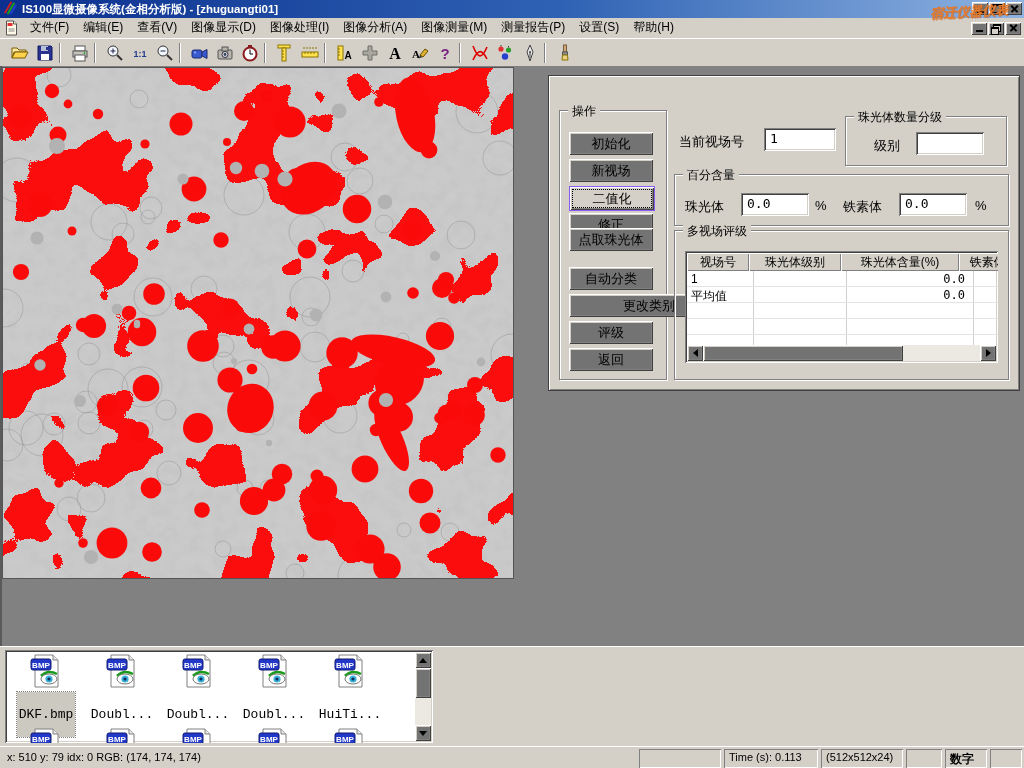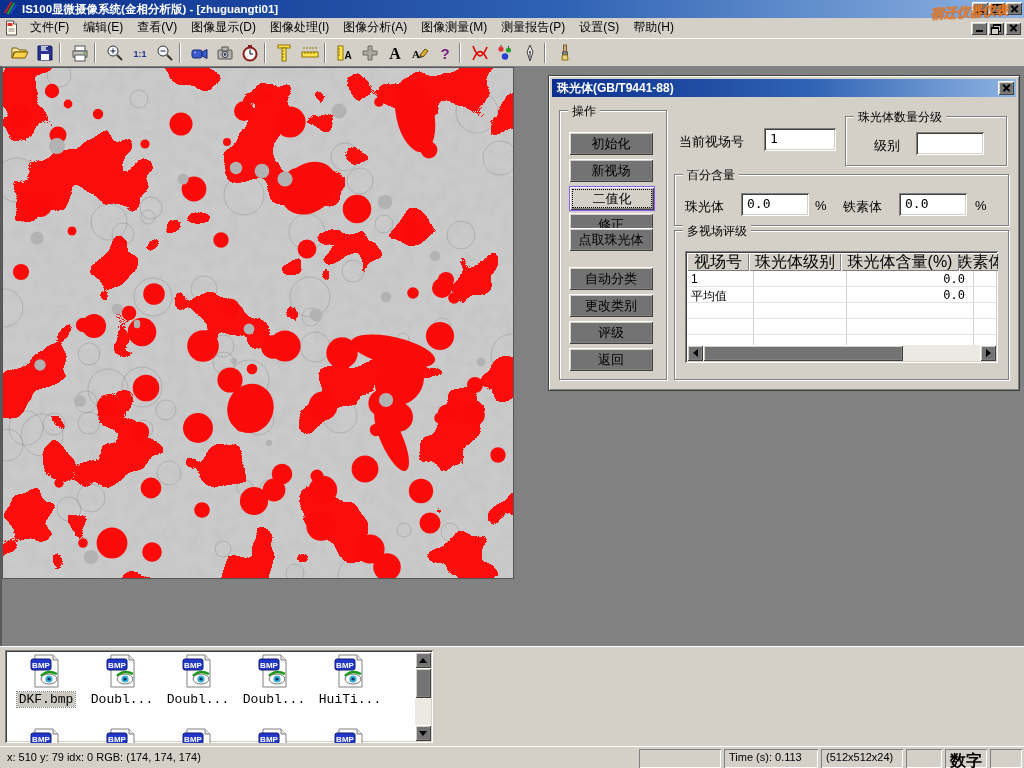--- a/index.html
+++ b/index.html
@@ -54,51 +54,51 @@
   .dbtn.focused{border:1px solid #8b5cf6;outline:1px dotted #000;outline-offset:-4px;
     box-shadow:inset 1px 1px 0 #fff, inset -1px -1px 0 #404040, inset 2px 2px 0 #d4d0c8, inset -2px -2px 0 #808080}
   .dlabel{position:absolute;font-size:13px;white-space:nowrap}
   .field{position:absolute;background:#fff;box-shadow:inset 1px 1px 0 #808080, inset -1px -1px 0 #fff,
     inset 2px 2px 0 #404040, inset -2px -2px 0 #d4d0c8;
     font-family:"DejaVu Sans Mono","Liberation Mono",monospace;font-size:13px;padding:3px 0 0 6px}
   
   .tbl{position:absolute;left:10px;top:20px;width:313px;height:112px;background:#fff;overflow:hidden;
     box-shadow:inset 1px 1px 0 #808080, inset -1px -1px 0 #fff, inset 2px 2px 0 #404040, inset -2px -2px 0 #d4d0c8}
   .thead{display:flex;height:18px;margin:2px 0 0 2px}
-  .th{flex:none;display:flex;align-items:center;justify-content:center;font-size:16px;
+  .th{flex:none;display:flex;align-items:center;justify-content:center;font-size:12px;
       white-space:nowrap;overflow:hidden;background:#d4d0c8;
       box-shadow:inset 1px 1px 0 #fff, inset -1px -1px 0 #808080}
   .trow{display:flex;height:15px;margin-left:2px;border-bottom:1px solid #e4e4e4}
   .td{flex:none;font-size:12px;white-space:nowrap;overflow:hidden;border-right:1px solid #d0d0d0;padding-top:1px}
   .td.num{text-align:right;padding-right:8px;font-family:"DejaVu Sans Mono","Liberation Mono",monospace;font-size:12px}
   .hscroll{position:absolute;left:2px;right:2px;bottom:2px;height:16px;background:#ece9e2;display:flex}
   .sbtn{width:16px;height:16px;flex:none;display:flex;align-items:center;justify-content:center}
   .hthumb{width:200px;height:16px;flex:none;margin-left:0}
   .tL{width:0;height:0;border:4px solid transparent;border-right:5px solid #000;margin-left:-4px}
   .tR{width:0;height:0;border:4px solid transparent;border-left:5px solid #000;margin-right:-4px}
   .tU{width:0;height:0;border:4px solid transparent;border-bottom:5px solid #000;margin-top:-4px}
   .tD{width:0;height:0;border:4px solid transparent;border-top:5px solid #000;margin-bottom:-4px}
   
   .bottom{position:absolute;top:646px;left:0;right:0;height:100px;background:#d4d0c8;border-top:1px solid #fff}
   .listbox{position:absolute;left:5px;top:3px;width:428px;height:93px;background:#fff;overflow:hidden;
     box-shadow:inset 1px 1px 0 #808080, inset -1px -1px 0 #fff, inset 2px 2px 0 #404040, inset -2px -2px 0 #d4d0c8}
   .file-item{position:absolute;width:74px;text-align:center}
   .file-ic{width:34px;height:34px;display:inline-block}
   .file-label{font-family:"Liberation Mono","DejaVu Sans Mono",monospace;font-size:13px;margin-top:1px;
-    display:inline-block;padding:0 2px;white-space:nowrap}
+    display:inline-block;padding:15px 2px;white-space:nowrap}
   .file-label.sel{background:#ccc9c0;outline:1px dotted #808080}
   .vscroll{position:absolute;right:2px;top:2px;width:16px;height:89px;background:#ece9e2}
   .vthumb{position:absolute;left:0;top:16px;width:16px;height:30px}
   
   .statusbar{position:absolute;top:746px;left:0;right:0;height:22px;background:#d4d0c8;
     border-top:1px solid #fff;display:flex;align-items:flex-start;padding:2px 2px 0 2px;gap:3px}
   .sseg{height:17px;font-size:11px;white-space:nowrap;overflow:hidden;padding:2px 5px 0;flex:none}
   .sseg.sunk{box-shadow:inset 1px 1px 0 #808080, inset -1px -1px 0 #fff}
   .sseg.flat{flex:1}
-  .sseg.bold{font-weight:bold;font-size:16px}
+  .sseg.bold{font-weight:bold;font-size:12px}
 </style>
 </head>
 <body>
 
 <div class="titlebar">
   <span class="app-icon">
     <svg width="15" height="15" viewBox="0 0 16 16">
       <path d="M2 14 L9 2" stroke="#d02020" stroke-width="2" fill="none"></path>
       <path d="M5 15 L12 3" stroke="#20a020" stroke-width="2" fill="none"></path>
       <path d="M8 15 L14 5" stroke="#2040d0" stroke-width="2" fill="none"></path>
@@ -485,38 +485,32 @@
         <circle cx="135" cy="258" r="3.2" fill="#b2b2b2"></circle>
         <circle cx="337" cy="44" r="7.5" fill="#b2b2b2"></circle>
         <circle cx="384" cy="333" r="7.1" fill="#b2b2b2"></circle>
         <circle cx="38" cy="298" r="5.7" fill="#b2b2b2"></circle>
         <circle cx="247" cy="262" r="5.4" fill="#b2b2b2"></circle>
         <circle cx="232" cy="294" r="3.1" fill="#b2b2b2"></circle>
         <rect x="0.5" y="0.5" width="511" height="511" fill="none" stroke="#555"></rect>
       </svg></div>
 
   <div class="dialog">
-    <div class="dlg-title">
-      <span>珠光体(GB/T9441-88)</span>
-      <span class="dlg-close wbtn bev-out">
-          <span class="g-close"></span>
-        </span>
-    </div>
 
     <div class="grp" style="left:10px;top:34px;width:106px;height:268px">
       <span class="grp-label">操作</span>
     </div>
     <div id="dlg-actions">
         <div class="dbtn bev-out" style="top: 56px;">初始化</div>
         <div class="dbtn bev-out" style="top: 83px;">新视场</div>
         <div class="dbtn focused" style="top: 110px;">二值化</div>
         <div class="dbtn bev-out" style="top: 137px;">修正</div>
         <div class="dbtn bev-out" style="top: 152px;">点取珠光体</div>
         <div class="dbtn bev-out" style="top: 191px;">自动分类</div>
-        <div class="dbtn bev-out" style="top: 218px;">更改类别</div>
+        <div class="dbtn bev-out" style="top: 218px; padding-left: 38px;">更改类别</div>
         <div class="dbtn bev-out" style="top: 245px;">评级</div>
         <div class="dbtn bev-out" style="top: 272px;">返回</div>
       </div>
 
     <div class="dlabel" style="left:130px;top:57px">当前视场号</div>
     <div class="field" style="left:215px;top:52px;width:66px;height:20px">1</div>
 
     <div class="grp" style="left:296px;top:40px;width:160px;height:48px">
       <span class="grp-label">珠光体数量分级</span>
       <div class="dlabel" style="left:28px;top:20px">级别</div>

